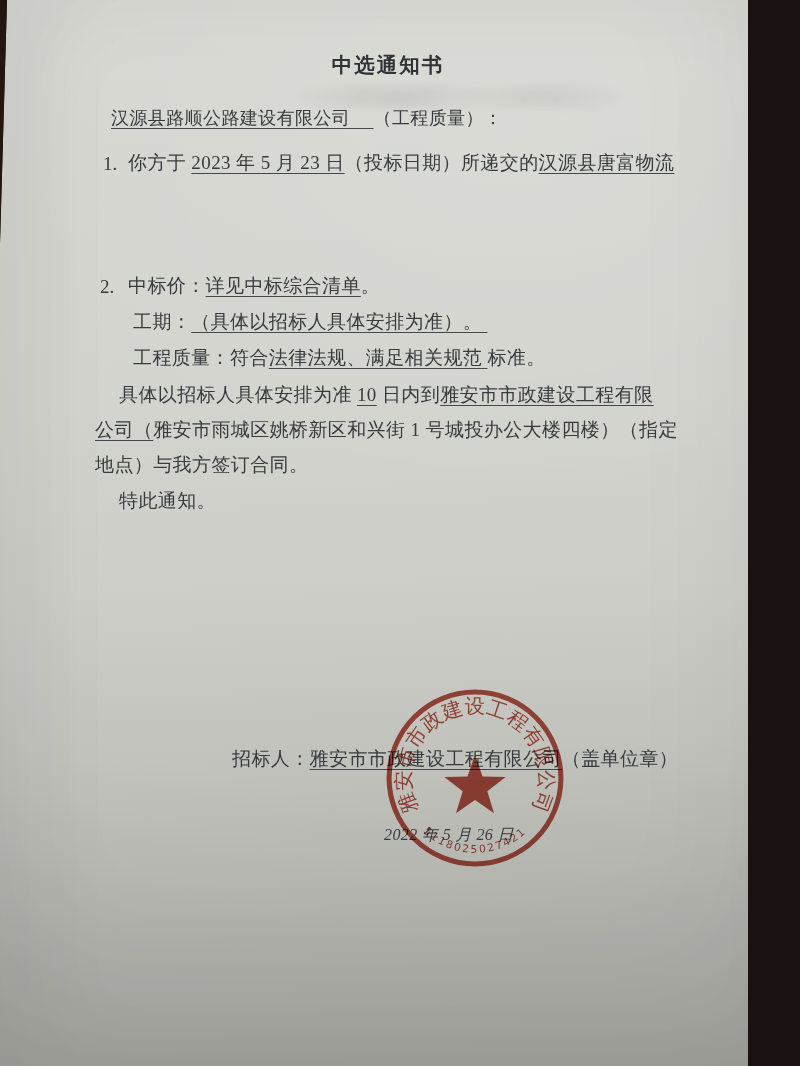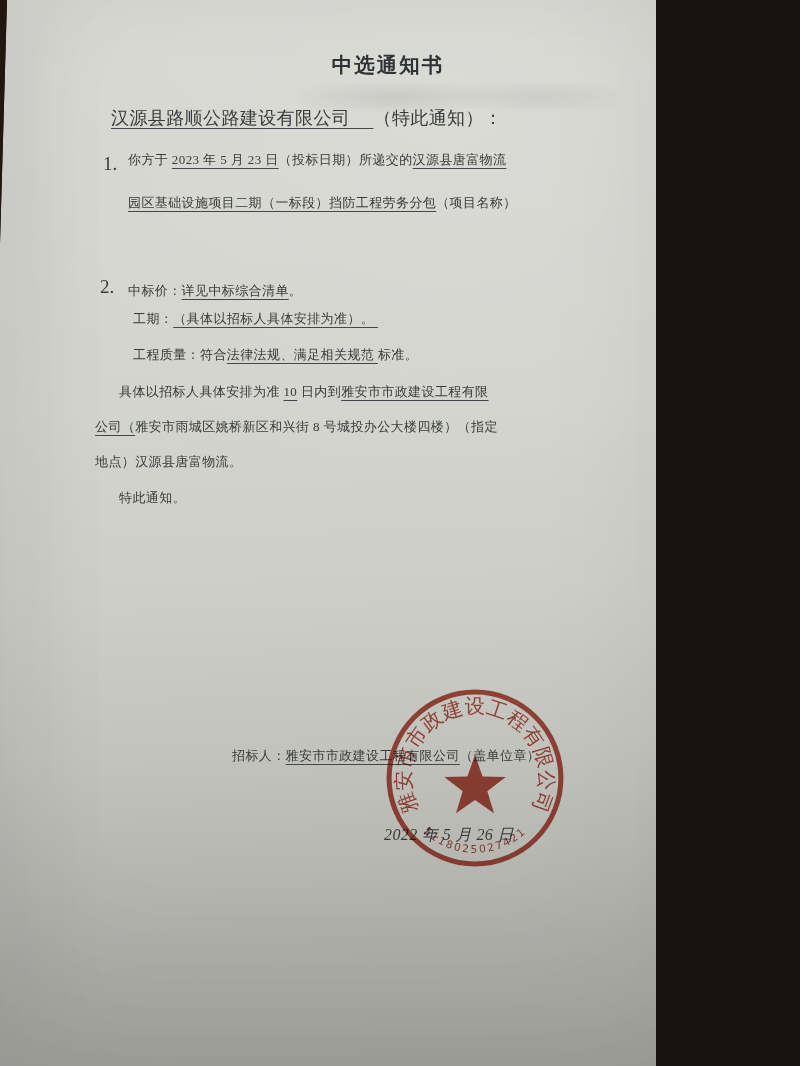--- a/index.html
+++ b/index.html
@@ -2,55 +2,55 @@
 <html><head>
 <meta charset="utf-8">
 <style>
   html,body{margin:0;padding:0;}
   body{
     width:800px;height:1066px;
     background:#191210;
     font-family:"Liberation Serif","DejaVu Serif",serif;
     overflow:hidden;
   }
-  .photo{position:relative;width:656px;height:1066px;background:#191210;overflow:hidden;}
+  .photo{position:relative;width:748px;height:1066px;background:#191210;overflow:hidden;}
   .paper{
     position:absolute;inset:0;
     background:
       radial-gradient(120% 60% at 68% 12%, rgba(255,255,255,0.10), rgba(255,255,255,0) 60%),
       linear-gradient(178deg,#d7d8d2 0%,#d3d4ce 38%,#cdcec8 55%,#c2c3bd 70%,#adaea8 88%,#a3a49e 100%);
     clip-path:polygon(7px 0,788px 0,800px 565px,800px 1066px,0 1066px,0 242px);
     box-shadow:inset 0 -80px 140px rgba(0,0,0,0.05), inset 40px 0 90px rgba(0,0,0,0.04);
   }
   .edge{position:absolute;pointer-events:none;}
   .edge-tr{
     left:782px;top:0;width:18px;height:570px;
     background:linear-gradient(100deg,#c9c9c4 0 1px,#564438 2px,#170f0a 7px);
     clip-path:polygon(6px 0,18px 0,18px 570px);
   }
   .edge-tl{
     left:0;top:0;width:8px;height:244px;
     background:#211710;
     clip-path:polygon(0 0,7px 0,0 244px);
   }
   .doc{position:absolute;inset:0;color:#383b3d;}
-  .line{position:absolute;white-space:pre;font-size:13px;letter-spacing:0.4px;line-height:1;}
+  .line{position:absolute;white-space:pre;font-size:19px;letter-spacing:0.4px;line-height:1;}
   u{text-decoration:underline;text-decoration-thickness:1px;text-decoration-color:#45484a;text-underline-offset:4px;}
   .title{
     position:absolute;top:51px;left:0;width:776px;text-align:center;
     font-size:20.5px;font-weight:bold;letter-spacing:2px;color:#2f3335;
   }
   .addressee{top:109px;left:111px;font-size:18px;}
   .marker{position:absolute;font-size:19px;}
   .m1{top:153px;left:103px;}
   .m2{top:276px;left:100px;}
   .i1-l0{top:153px;left:128px;}
   .i1-l1{top:196px;left:128px;}
   .i1-l2{top:238px;left:128px;}
-  .i2-l0{top:276px;left:128px;margin-top:8px;}
+  .i2-l0{top:276px;left:128px;}
   .i2-l1{top:312px;left:133px;}
   .i2-l2{top:348px;left:133px;}
   .c-l0{top:385px;left:119px;}
   .c-l1{top:420px;left:95px;}
   .c-l2{top:455px;left:95px;}
   .c-l3{top:491px;left:119px;text-align:right;}
   .sig{top:749px;left:232px;}
   .date{top:827px;left:384px;font-size:16px;font-style:italic;}
   .seal{
     position:absolute;left:382px;top:685px;width:186px;height:186px;
@@ -68,34 +68,33 @@
 
 <div class="photo">
   <div class="paper"></div>
   <div class="edge edge-tl"></div>
   <div class="edge edge-tr"></div>
   <div class="ghost"></div>
 
   <div class="doc">
     <div class="title">中选通知书</div>
 
-    <div class="line addressee"><u>汉源县路顺公路建设有限公司　 </u><span>（特此通知）：</span></div>
+    <div class="line addressee"><u>汉源县路顺公路建设有限公司　 </u><span>（工程质量）：</span></div>
 
     <span class="marker m1">1.</span>
     <div class="line i1-l0"><span>你方于 </span><u>2023 年 5 月 23 日</u><span>（投标日期）所递交的</span><u>汉源县唐富物流</u></div>
-    <div class="line i1-l1"><u>园区基础设施项目二期（一标段）挡防工程劳务分包</u><span>（项目名称）</span></div>
 
     <span class="marker m2">2.</span>
     <div class="line i2-l0"><span>中标价：</span><u>详见中标综合清单</u><span>。</span></div>
     <div class="line i2-l2"><span>工程质量：符合</span><u>法律法规、满足相关规范 </u><span>标准。</span></div>
     <div class="line i2-l1"><span>工期：</span><u>（具体以招标人具体安排为准）。 </u></div>
 
     <div class="line c-l0"><span>具体以招标人具体安排为准 </span><u>10</u><span> 日内到</span><u>雅安市市政建设工程有限</u></div>
-    <div class="line c-l1"><u>公司（</u><span>雅安市雨城区姚桥新区和兴街 8 号城投办公大楼四楼）（指定</span></div>
-    <div class="line c-l2"><span>地点）汉源县唐富物流。</span></div>
+    <div class="line c-l1"><u>公司（</u><span>雅安市雨城区姚桥新区和兴街 1 号城投办公大楼四楼）（指定</span></div>
+    <div class="line c-l2"><span>地点）与我方签订合同。</span></div>
     <div class="line c-l3"><span>特此通知。</span></div>
 
     <div class="line sig"><span>招标人：</span><u>雅安市市政建设工程有限公司</u><span>（盖单位章）</span></div>
     <div class="line date"><span>2022 年 5 月 26 日</span></div>
   </div>
 
   <svg class="seal" viewBox="0 0 184 184">
     <circle cx="92" cy="92" r="85" fill="none" stroke="#ae3a2c" stroke-width="5"></circle>
     <polygon points="92,69 99.5,90.6 122.4,91.1 104.2,105 110.8,126.9 92,113.8 73.2,126.9 79.8,105 61.6,91.1 84.5,90.6" fill="#a93628"></polygon>
     <defs>

